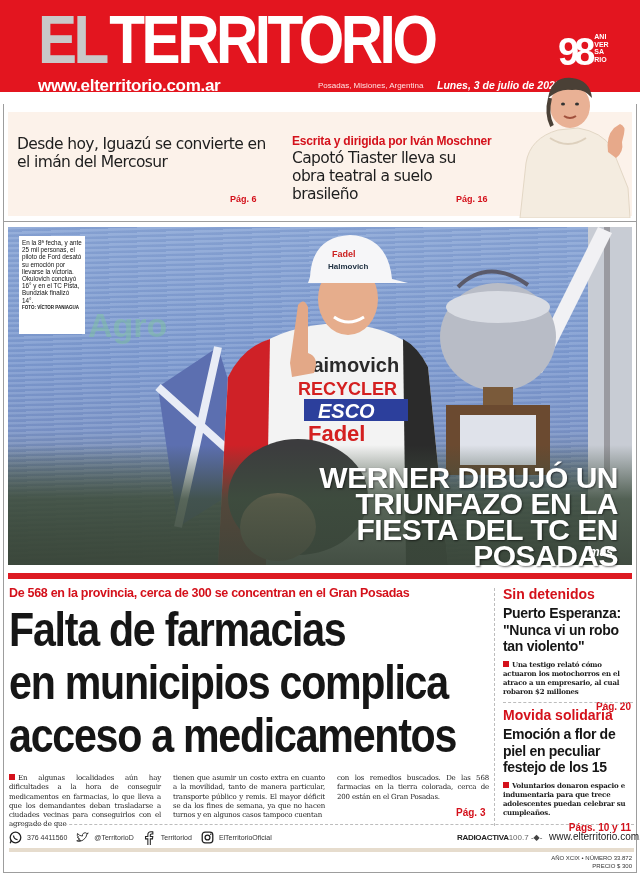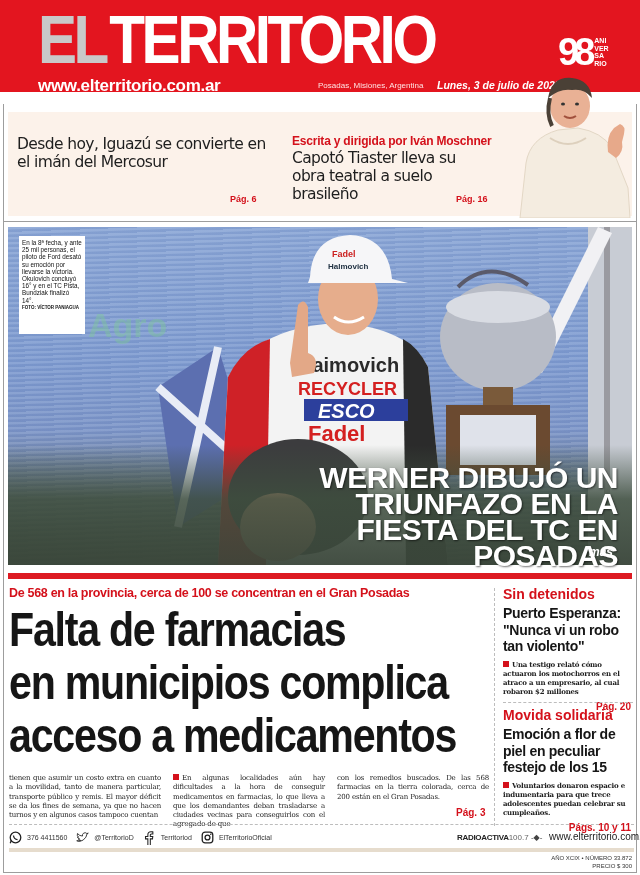--- a/index.html
+++ b/index.html
@@ -11,21 +11,21 @@
   .logo { position: absolute; left: 38px; top: 4px; height: 70px; display: flex; align-items: flex-end;
           font-family: "Liberation Sans", sans-serif; font-weight: bold; font-size: 68px; letter-spacing: -4px;
           line-height: 70px; transform: scaleX(0.86); transform-origin: left center; }
   .logo .el { color: #c9c9c9; }
   .logo .terr { color: #ffffff; margin-left: 4px; }
   .site-url { position: absolute; left: 38px; top: 76px; font-family: "Liberation Sans", sans-serif; font-weight: bold;
               font-size: 17px; color: #ffffff; letter-spacing: -0.3px; }
   .place { position: absolute; left: 318px; top: 81px; font-family: "Liberation Sans", sans-serif; font-size: 8px; color: #ffe2e2; }
   .date { position: absolute; left: 437px; top: 79px; font-family: "Liberation Sans", sans-serif; font-weight: bold; font-style: italic;
           font-size: 10.5px; color: #ffffff; }
-  .anniv { position: absolute; left: 558px; top: 33px; display: flex; align-items: center; }
+  .anniv { position: absolute; left: 558px; top: 33px; display: flex; }
   .anniv .num { font-family: "Liberation Sans", sans-serif; font-weight: bold; font-size: 38px; color: #ffffff; letter-spacing: -5px; line-height: 38px; }
   .anniv .word { font-family: "Liberation Sans", sans-serif; font-weight: bold; font-size: 7px; color: #ffffff; line-height: 7.5px; margin-left: 4px; }
 
   
   .teaser-frame { position: absolute; left: 3px; top: 104px; width: 634px; height: 118px; border: 1px solid #9d9d9d; border-top: none; background: #fff; }
   .teaser-band { position: absolute; left: 8px; top: 112px; width: 624px; height: 104px; background: #fcf2ea; }
   .teaser { position: absolute; top: 134px; }
   .teaser .kicker { font-family: "Liberation Sans", sans-serif; font-weight: bold; font-size: 12px; color: #d4111b; letter-spacing: -0.2px; }
   .teaser .title { font-family: "DejaVu Sans", sans-serif; font-size: 15.5px; color: #1e1e1e; line-height: 18px; margin-top: 1px; letter-spacing: -0.6px; }
   .teaser .page { position: absolute; font-family: "Liberation Sans", sans-serif; font-weight: bold; font-size: 9px; color: #d4111b; }
@@ -185,30 +185,30 @@
 <div class="caption-box">
   <div class="txt">En la 8ª fecha, y ante 25 mil personas, el piloto de Ford desató su emoción por llevarse la victoria. Okulovich concluyó 16° y en el TC Pista, Bundziak finalizó 14°.</div>
   <div class="credit">FOTO: VÍCTOR PANIAGUA</div>
 </div>
 <h2 class="photo-headline">WERNER DIBUJÓ UN TRIUNFAZO EN LA FIESTA DEL TC EN POSADAS</h2>
 <div class="photo-logo">más</div>
 
 <div class="red-rule"></div>
 <div class="lead-frame"></div>
 
-<div class="lead-kicker">De 568 en la provincia, cerca de 100 se concentran en el Gran Posadas</div>
+<div class="lead-kicker">De 568 en la provincia, cerca de 300 se concentran en el Gran Posadas</div>
 <h1 class="lead-headline">
   <div>Falta de farmacias</div>
   <div>en municipios complica</div>
   <div>acceso a medicamentos</div>
 </h1>
 
 <div class="lead-body">
+  <p class="col"><span class="bullet"></span><span>En algunas localidades aún hay dificultades a la hora de conseguir medicamentos en farmacias, lo que lleva a que los demandantes deban trasladarse a ciudades vecinas para conseguirlos con el agregado de que</span></p>
   <p class="col">tienen que asumir un costo extra en cuanto a la movilidad, tanto de manera particular, transporte público y remis. El mayor déficit se da los fines de semana, ya que no hacen turnos y en algunos casos tampoco cuentan</p>
-  <p class="col"><span class="bullet"></span><span>En algunas localidades aún hay dificultades a la hora de conseguir medicamentos en farmacias, lo que lleva a que los demandantes deban trasladarse a ciudades vecinas para conseguirlos con el agregado de que</span></p>
   <p class="col">con los remedios buscados. De las 568 farmacias en la tierra colorada, cerca de 200 están en el Gran Posadas.</p>
 </div>
 <div class="lead-page">Pág. 3</div>
 
 <div class="dash-v" style="left:494px; top:588px; height:238px;"></div>
 <div class="dash-h" style="left:9px; top:824px; width:625px;"></div>
 
 <article class="side side-1">
   <div class="kicker">Sin detenidos</div>
   <div class="title">Puerto Esperanza: "Nunca vi un robo tan violento"</div>

